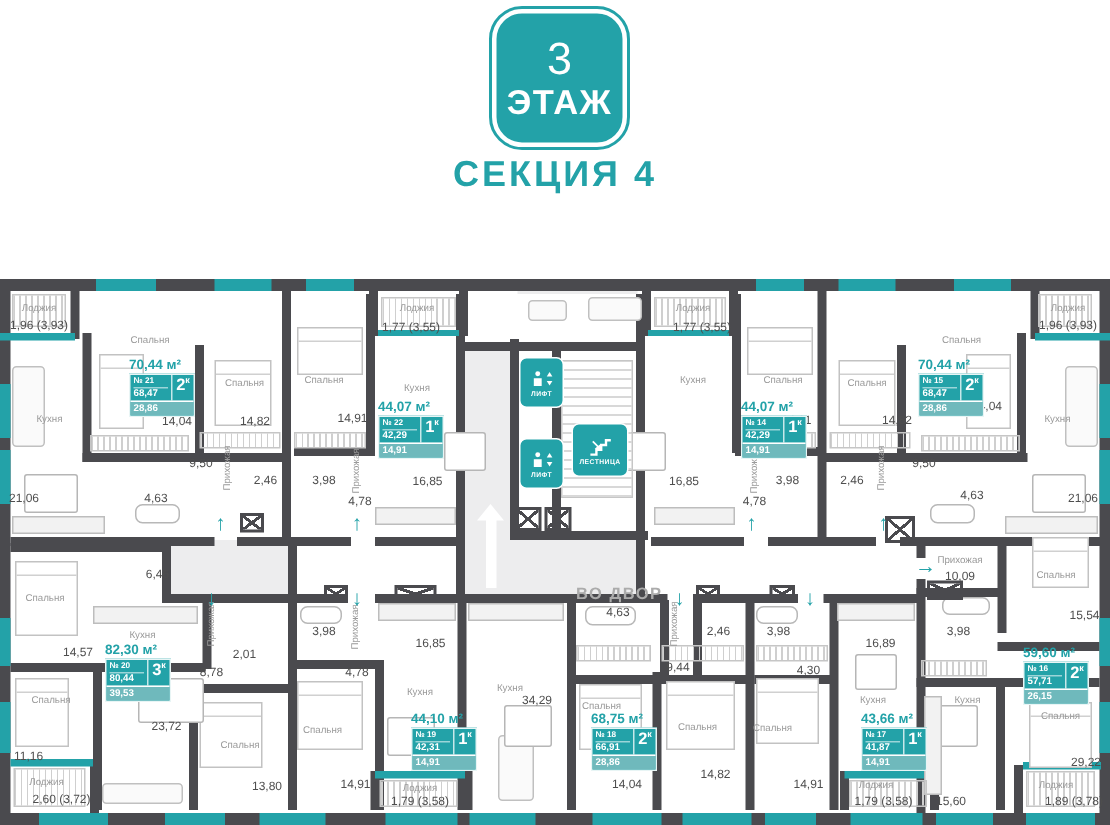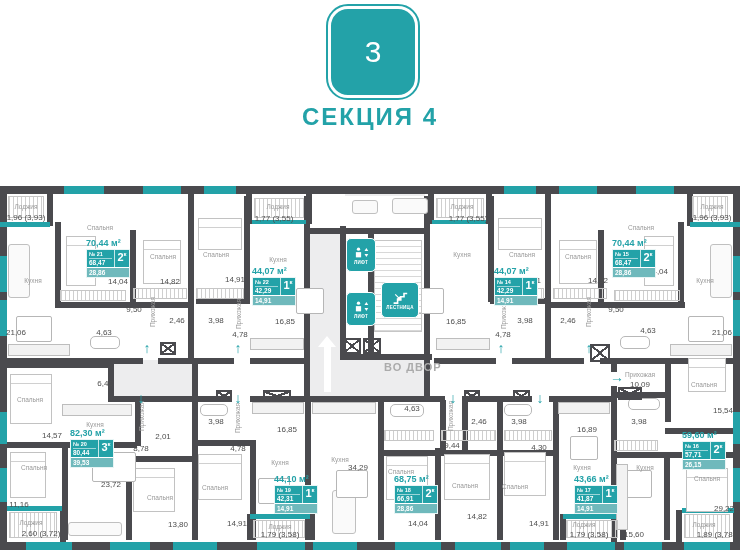--- a/index.html
+++ b/index.html
@@ -59,20 +59,21 @@
   .exit-shaft{position:absolute;background:#fff}
   .exit-head{position:absolute;width:0;height:0;border-left:9px solid transparent;
              border-right:9px solid transparent;border-bottom:11px solid #fff}
 </style>
 </head>
 <body>
 
 <div class="page">
   <div class="logo">
     <div class="n">3</div>
+    <div class="w">ЭТАЖ</div>
   </div>
   <div class="section">СЕКЦИЯ 4</div>
   <div id="plan">
       <div class="gray" style="left: 345px; top: 186px; width: 80px; height: 10px; position: absolute;"></div>
       <div class="gray" style="left: 310px; top: 234px; width: 30px; height: 126px; position: absolute;"></div>
       <div class="gray" style="left: 310px; top: 358px; width: 114px; height: 40px; position: absolute;"></div>
       <div class="gray" style="left: 113px; top: 360px; width: 79px; height: 36px; position: absolute;"></div>
       <div class="wall" style="left: 0px; top: 186px; width: 740px; height: 8px; position: absolute;"></div>
       <div class="wall" style="left: 0px; top: 542px; width: 740px; height: 8px; position: absolute;"></div>
       <div class="wall" style="left: 0px; top: 186px; width: 7px; height: 364px; position: absolute;"></div>
@@ -539,21 +540,21 @@
       <div class="corebadge" style="left: 381px; top: 282px; width: 36px; height: 34px; position: absolute;">
         <svg width="16" height="13" viewBox="0 0 20 16">
           <path d="M2 15h5v-4h4V7h4V3h4" stroke="#fff" stroke-width="2" fill="none"></path>
           <path d="M4 4l7 7" stroke="#fff" stroke-width="1.4"></path>
           <path d="M11 11l-1-4.5L5.5 10z" fill="#fff"></path>
         </svg>
         <span class="cap">ЛЕСТНИЦА</span>
       </div>
       <div class="exit-shaft" style="left: 324px; top: 346px; width: 7px; height: 46px; position: absolute;"></div>
       <div class="exit-head" style="left: 318px; top: 336px; width: 0px; height: 0px; position: absolute;"></div>
-      <div class="vodvor" style="left: 336px; top: 361px; width: 80px; height: 14px; position: absolute; padding-left: 48px;">ВО ДВОР</div>
+      <div class="vodvor" style="left: 336px; top: 390px; width: 80px; height: 14px; position: absolute; padding-left: 48px;">ВО ДВОР</div>
       <div class="arr" style="left: 147px; top: 348px; width: auto; height: auto; position: absolute;">↑</div>
       <div class="arr" style="left: 238px; top: 348px; width: auto; height: auto; position: absolute;">↑</div>
       <div class="arr" style="left: 501px; top: 348px; width: auto; height: auto; position: absolute;">↑</div>
       <div class="arr" style="left: 589px; top: 348px; width: auto; height: auto; position: absolute;">↑</div>
       <div class="arr" style="left: 141px; top: 398px; width: auto; height: auto; position: absolute;">↓</div>
       <div class="arr" style="left: 238px; top: 398px; width: auto; height: auto; position: absolute;">↓</div>
       <div class="arr" style="left: 453px; top: 398px; width: auto; height: auto; position: absolute;">↓</div>
       <div class="arr" style="left: 540px; top: 398px; width: auto; height: auto; position: absolute;">↓</div>
       <div class="arr" style="left: 617px; top: 377px; width: auto; height: auto; position: absolute;">→</div>
     </div>

